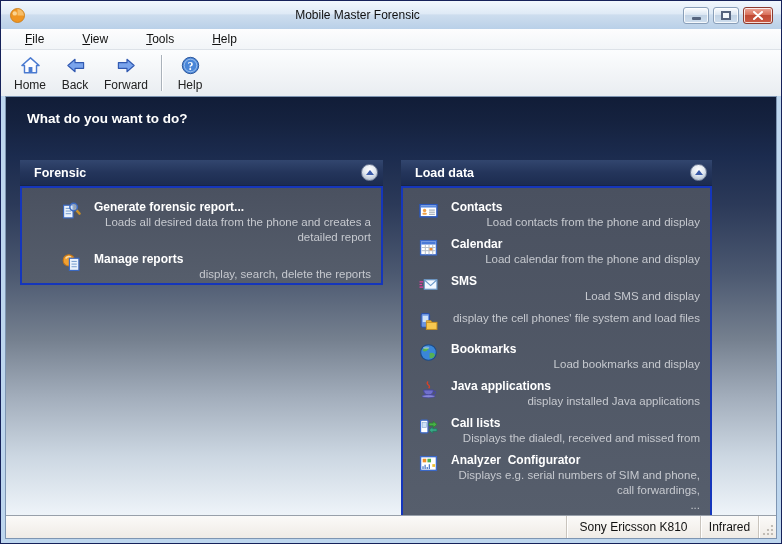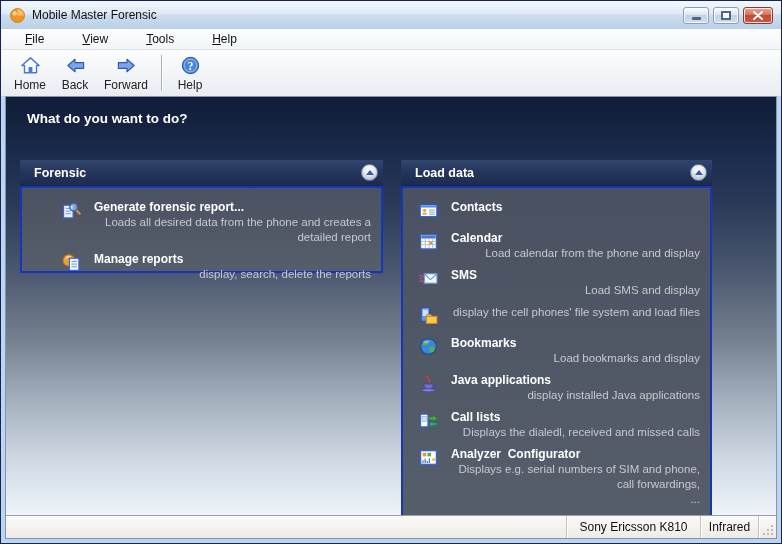--- a/index.html
+++ b/index.html
@@ -15,21 +15,21 @@
   }
 
   
   .titlebar{
     height:28px; flex:0 0 28px;
     display:flex; align-items:center;
     padding:0 8px;
     background:linear-gradient(#f2f8fd 0%, #dfeaf6 45%, #cdddee 50%, #b9d0e8 100%);
   }
   .app-logo{ width:17px; height:17px; margin-right:6px; flex:0 0 auto; }
-  .title-text{ font-size:12px; color:#111; flex:1 1 auto; }
+  .title-text{ font-size:12px; color:#111; flex:1 1 auto;text-align:center; }
   .win-controls{ display:flex; align-items:center; gap:4px; }
   .win-btn{
     width:26px; height:17px; border-radius:3px;
     border:1px solid #899fb9;
     background:linear-gradient(#fdfeff, #dbe6f2 45%, #c2d3e5 50%, #cfdeee 100%);
     display:flex; align-items:center; justify-content:center;
     box-shadow:inset 0 0 0 1px rgba(255,255,255,.8);
     cursor:default;
   }
   .win-btn.close{
@@ -111,21 +111,21 @@
     width:0; height:0; margin-top:-1px;
     border-left:4px solid transparent; border-right:4px solid transparent;
     border-bottom:5px solid #3a5aa8;
   }
 
   .panel-body{
     border:2px solid #1536bb;
     background:linear-gradient(#4a5160,#565e6c);
     padding:12px 10px 8px 16px;
   }
-  .panel-forensic .panel-body{ height:87px;padding-left:40px; }
+  .panel-forensic .panel-body{ height:99px;padding-left:40px; }
   .panel-loaddata .panel-body{ height:331px; }
 
   .action-item{ display:flex; gap:12px; margin-bottom:7px; cursor:default; }
   .action-icon{ flex:0 0 20px; width:20px; padding-top:1px; }
   .action-text{ flex:1 1 auto; }
   .action-title{ color:#fff; font-weight:bold; font-size:12px; line-height:15px; white-space:pre-wrap; }
   .action-desc{ color:#c6c9cf; font-size:11.5px; line-height:15px;text-align:right; }
 
   
   .statusbar{
@@ -280,20 +280,21 @@
                 <rect x="1.7" y="4.2" width="14.6" height="2" fill="#5a8ae0"></rect>
                 <circle cx="5.3" cy="9" r="1.6" fill="#f0a048"></circle>
                 <rect x="3.2" y="11.2" width="4.2" height="1.8" rx="0.9" fill="#f0a048"></rect>
                 <line x1="9.5" y1="8.6" x2="15" y2="8.6" stroke="#9aa4b0"></line>
                 <line x1="9.5" y1="10.6" x2="15" y2="10.6" stroke="#9aa4b0"></line>
                 <line x1="9.5" y1="12.6" x2="15" y2="12.6" stroke="#9aa4b0"></line>
               </svg>
             </span>
             <span class="action-text">
               <div class="action-title">Contacts</div>
+              <div class="action-desc">Load contacts from the phone and display</div>
             </span>
           </div>
 
           <div class="action-item">
             <span class="action-icon">
               <svg viewBox="0 0 18 18" width="19" height="19">
                 <rect x="1.5" y="2.5" width="15" height="13.5" fill="#fff" stroke="#3a68c8" stroke-width="1.3"></rect>
                 <rect x="2.2" y="3.2" width="13.6" height="3" fill="#4a7ad8"></rect>
                 <line x1="2.5" y1="9" x2="15.5" y2="9" stroke="#b8c0cc"></line>
                 <line x1="2.5" y1="12" x2="15.5" y2="12" stroke="#b8c0cc"></line>
@@ -375,21 +376,21 @@
             <span class="action-icon">
               <svg viewBox="0 0 18 18" width="19" height="19">
                 <rect x="1.5" y="3" width="7" height="12" rx="1" fill="#fff" stroke="#3a68c8" stroke-width="1.1"></rect>
                 <rect x="3" y="5" width="4" height="5" fill="#cfe2f8" stroke="#88aad0" stroke-width="0.6"></rect>
                 <path d="M9.5 5.8 h4 v-1.8 l3.5 3 l-3.5 3 v-1.8 h-4 z" fill="#48b048" stroke="#288028" stroke-width="0.6"></path>
                 <path d="M17 11.2 h-4 v-1.8 l-3.5 3 l3.5 3 v-1.8 h4 z" fill="#38a888" stroke="#1a7858" stroke-width="0.6"></path>
               </svg>
             </span>
             <span class="action-text">
               <div class="action-title">Call lists</div>
-              <div class="action-desc">Displays the dialedl, received and missed calls</div>
+              <div class="action-desc">Displays the dialedl, received and missed from</div>
             </span>
           </div>
 
           <div class="action-item">
             <span class="action-icon">
               <svg viewBox="0 0 18 18" width="19" height="19">
                 <rect x="1.5" y="2.5" width="15" height="13" fill="#fff" stroke="#3a68c8" stroke-width="1.3"></rect>
                 <rect x="3.5" y="4.5" width="3.4" height="3.4" fill="#f09028"></rect>
                 <rect x="8" y="4.5" width="3.4" height="3.4" fill="#50b050"></rect>
                 <rect x="12.6" y="9.6" width="2.6" height="2.6" fill="#f0c030"></rect>

